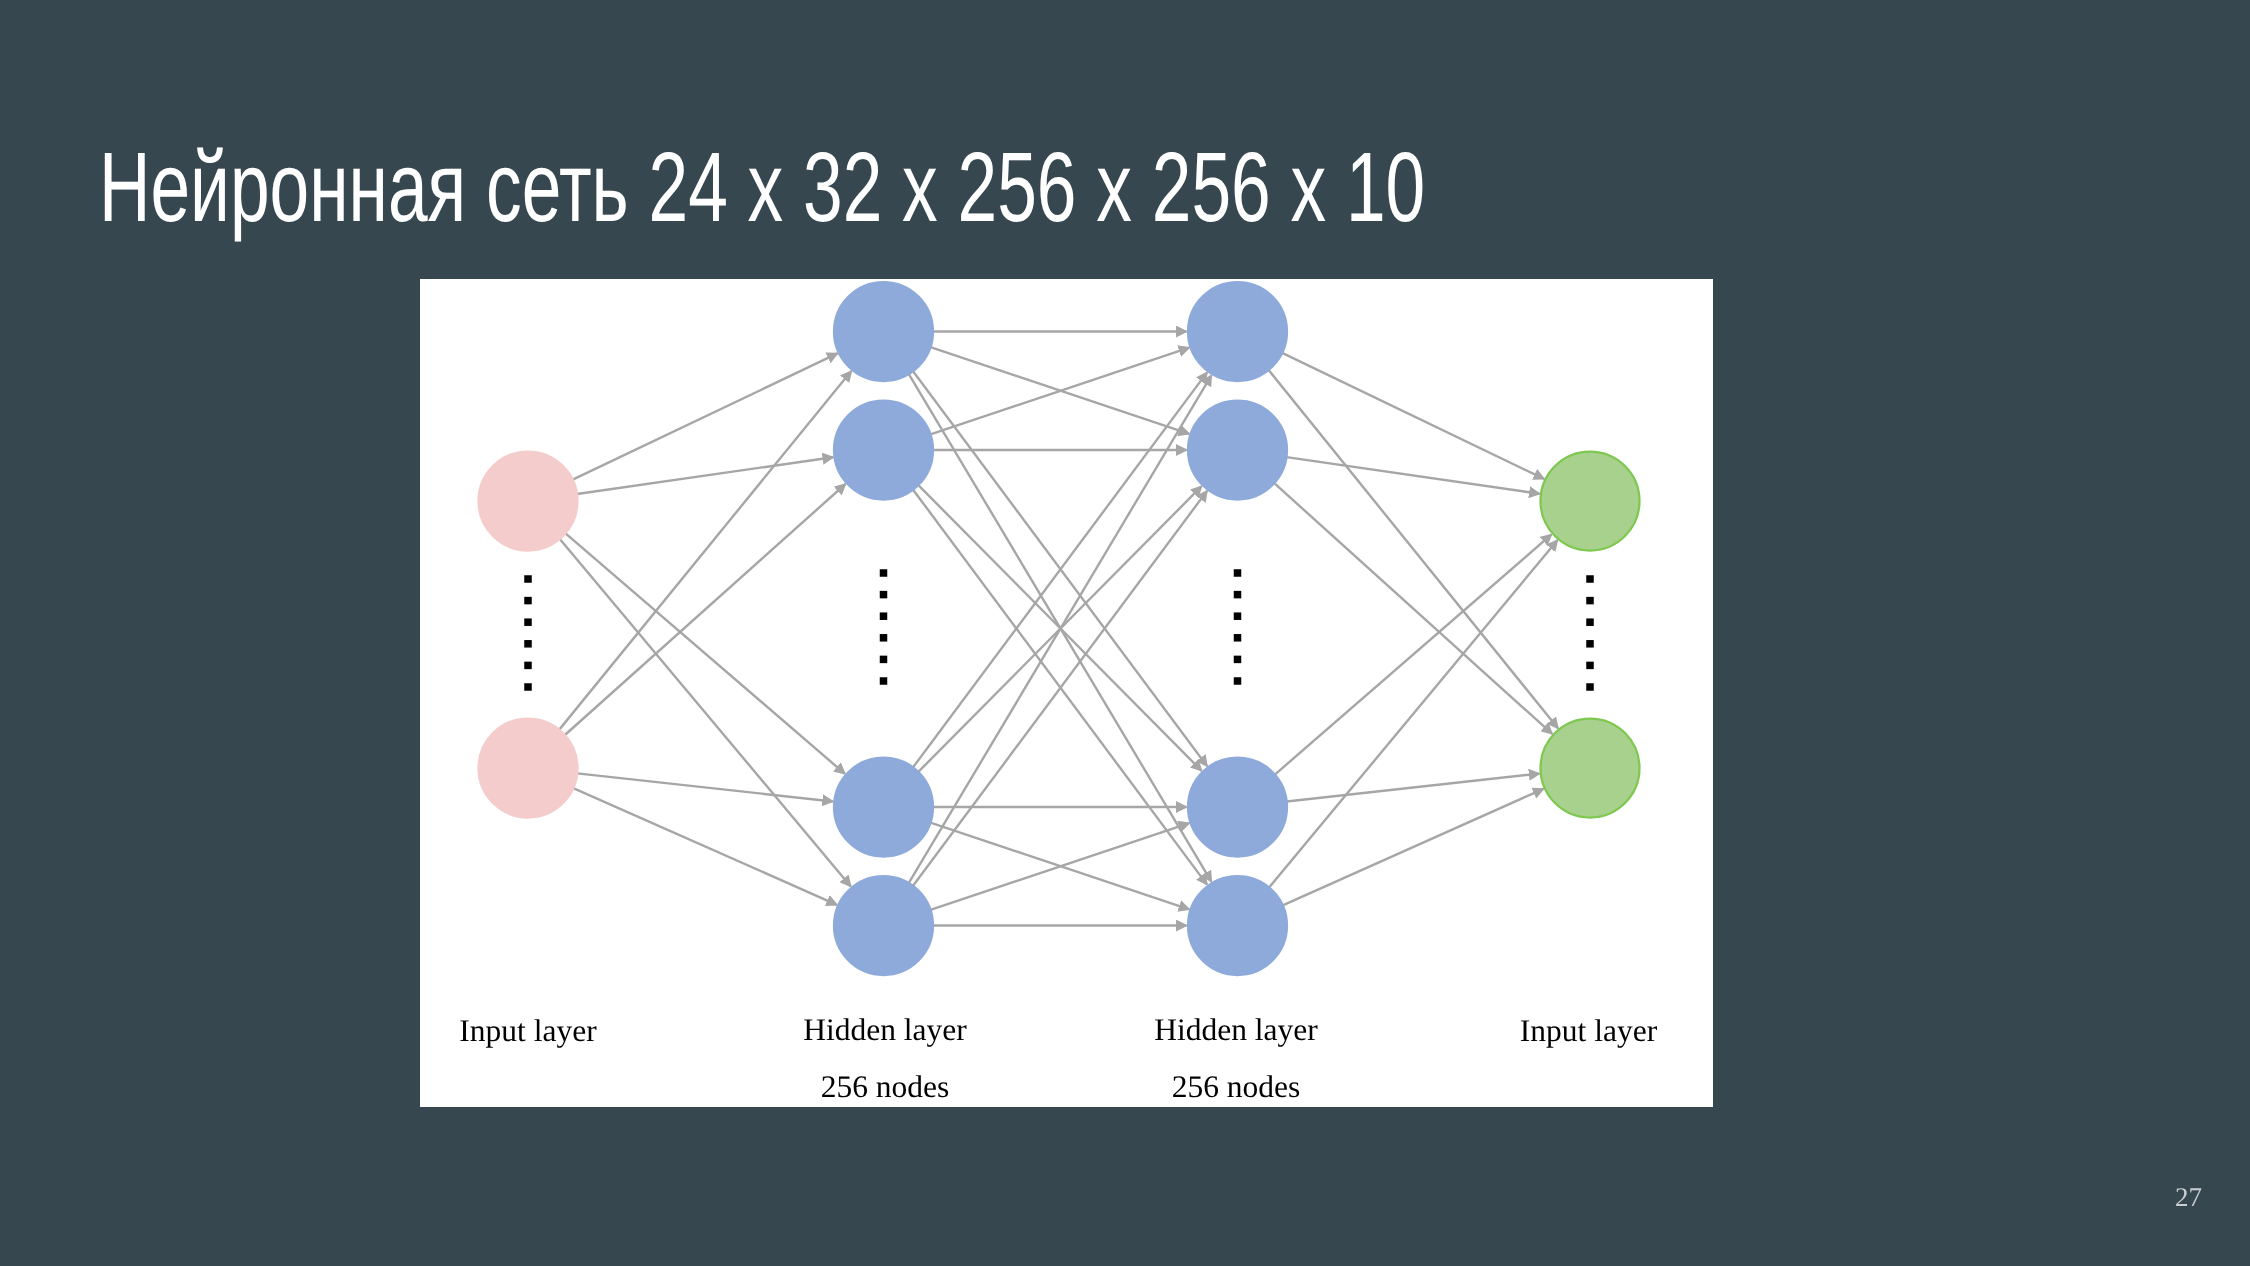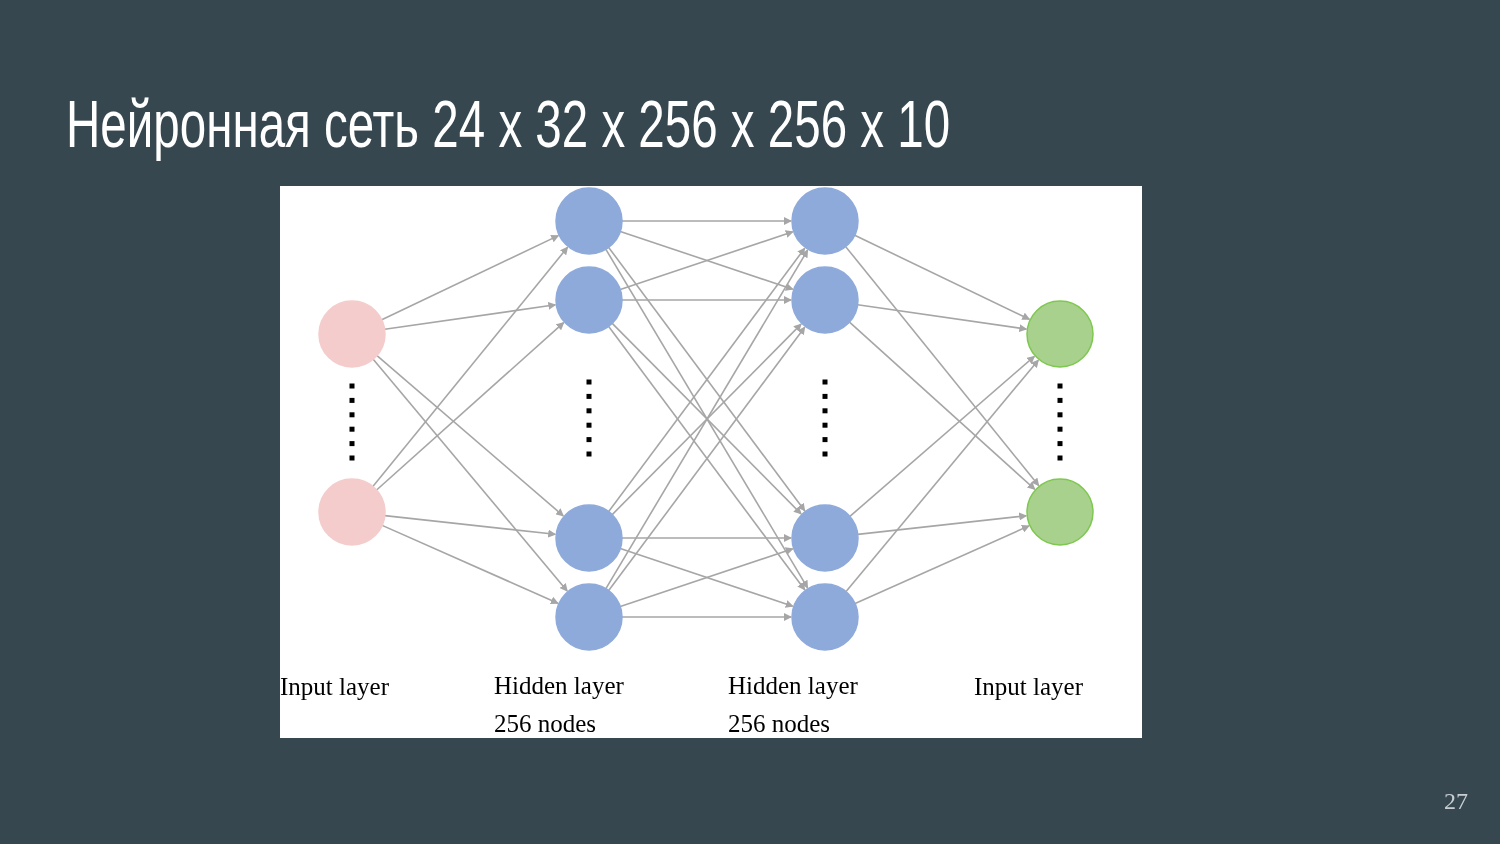--- a/index.html
+++ b/index.html
@@ -1,21 +1,21 @@
 <!DOCTYPE html>
 <html><head>
 <meta charset="utf-8">
 <style>
   html,body{margin:0;padding:0;}
   body{width:1500px;height:844px;background:#36474f;position:relative;overflow:hidden;font-family:"Liberation Sans",sans-serif;}
   .title{position:absolute;left:66px;top:84px;color:#ffffff;font-family:"Liberation Sans",sans-serif;font-size:66px;line-height:80px;transform:scaleX(0.72);transform-origin:left top;white-space:nowrap;letter-spacing:0px;}
   .figure{position:absolute;left:280px;top:186px;width:862px;height:552px;background:#ffffff;}
   .figure svg{position:absolute;left:0;top:0;}
-  .lbl{position:absolute;font-family:"Liberation Serif",serif;font-size:25px;color:#000;white-space:nowrap;line-height:38px;}
-  .page-num{position:absolute;right:32px;top:788px;color:#c8ced2;font-family:"Liberation Serif",serif;font-size:24px;}
+  .lbl{position:absolute;font-family:"Liberation Serif",serif;font-size:21px;color:#000;text-align:center;white-space:nowrap;line-height:38px;}
+  .page-num{position:absolute;right:32px;top:788px;color:#c8ced2;font-family:"Liberation Serif",serif;font-size:18px;}
 </style>
 </head>
 <body>
 
 <div class="title">Нейронная сеть 24 x 32 x 256 x 256 x 10</div>
 
 <div class="figure">
   <svg id="net" width="862" height="552">
     <defs>
       <marker id="arr" markerWidth="8" markerHeight="8" refX="7" refY="4" orient="auto" markerUnits="userSpaceOnUse">

